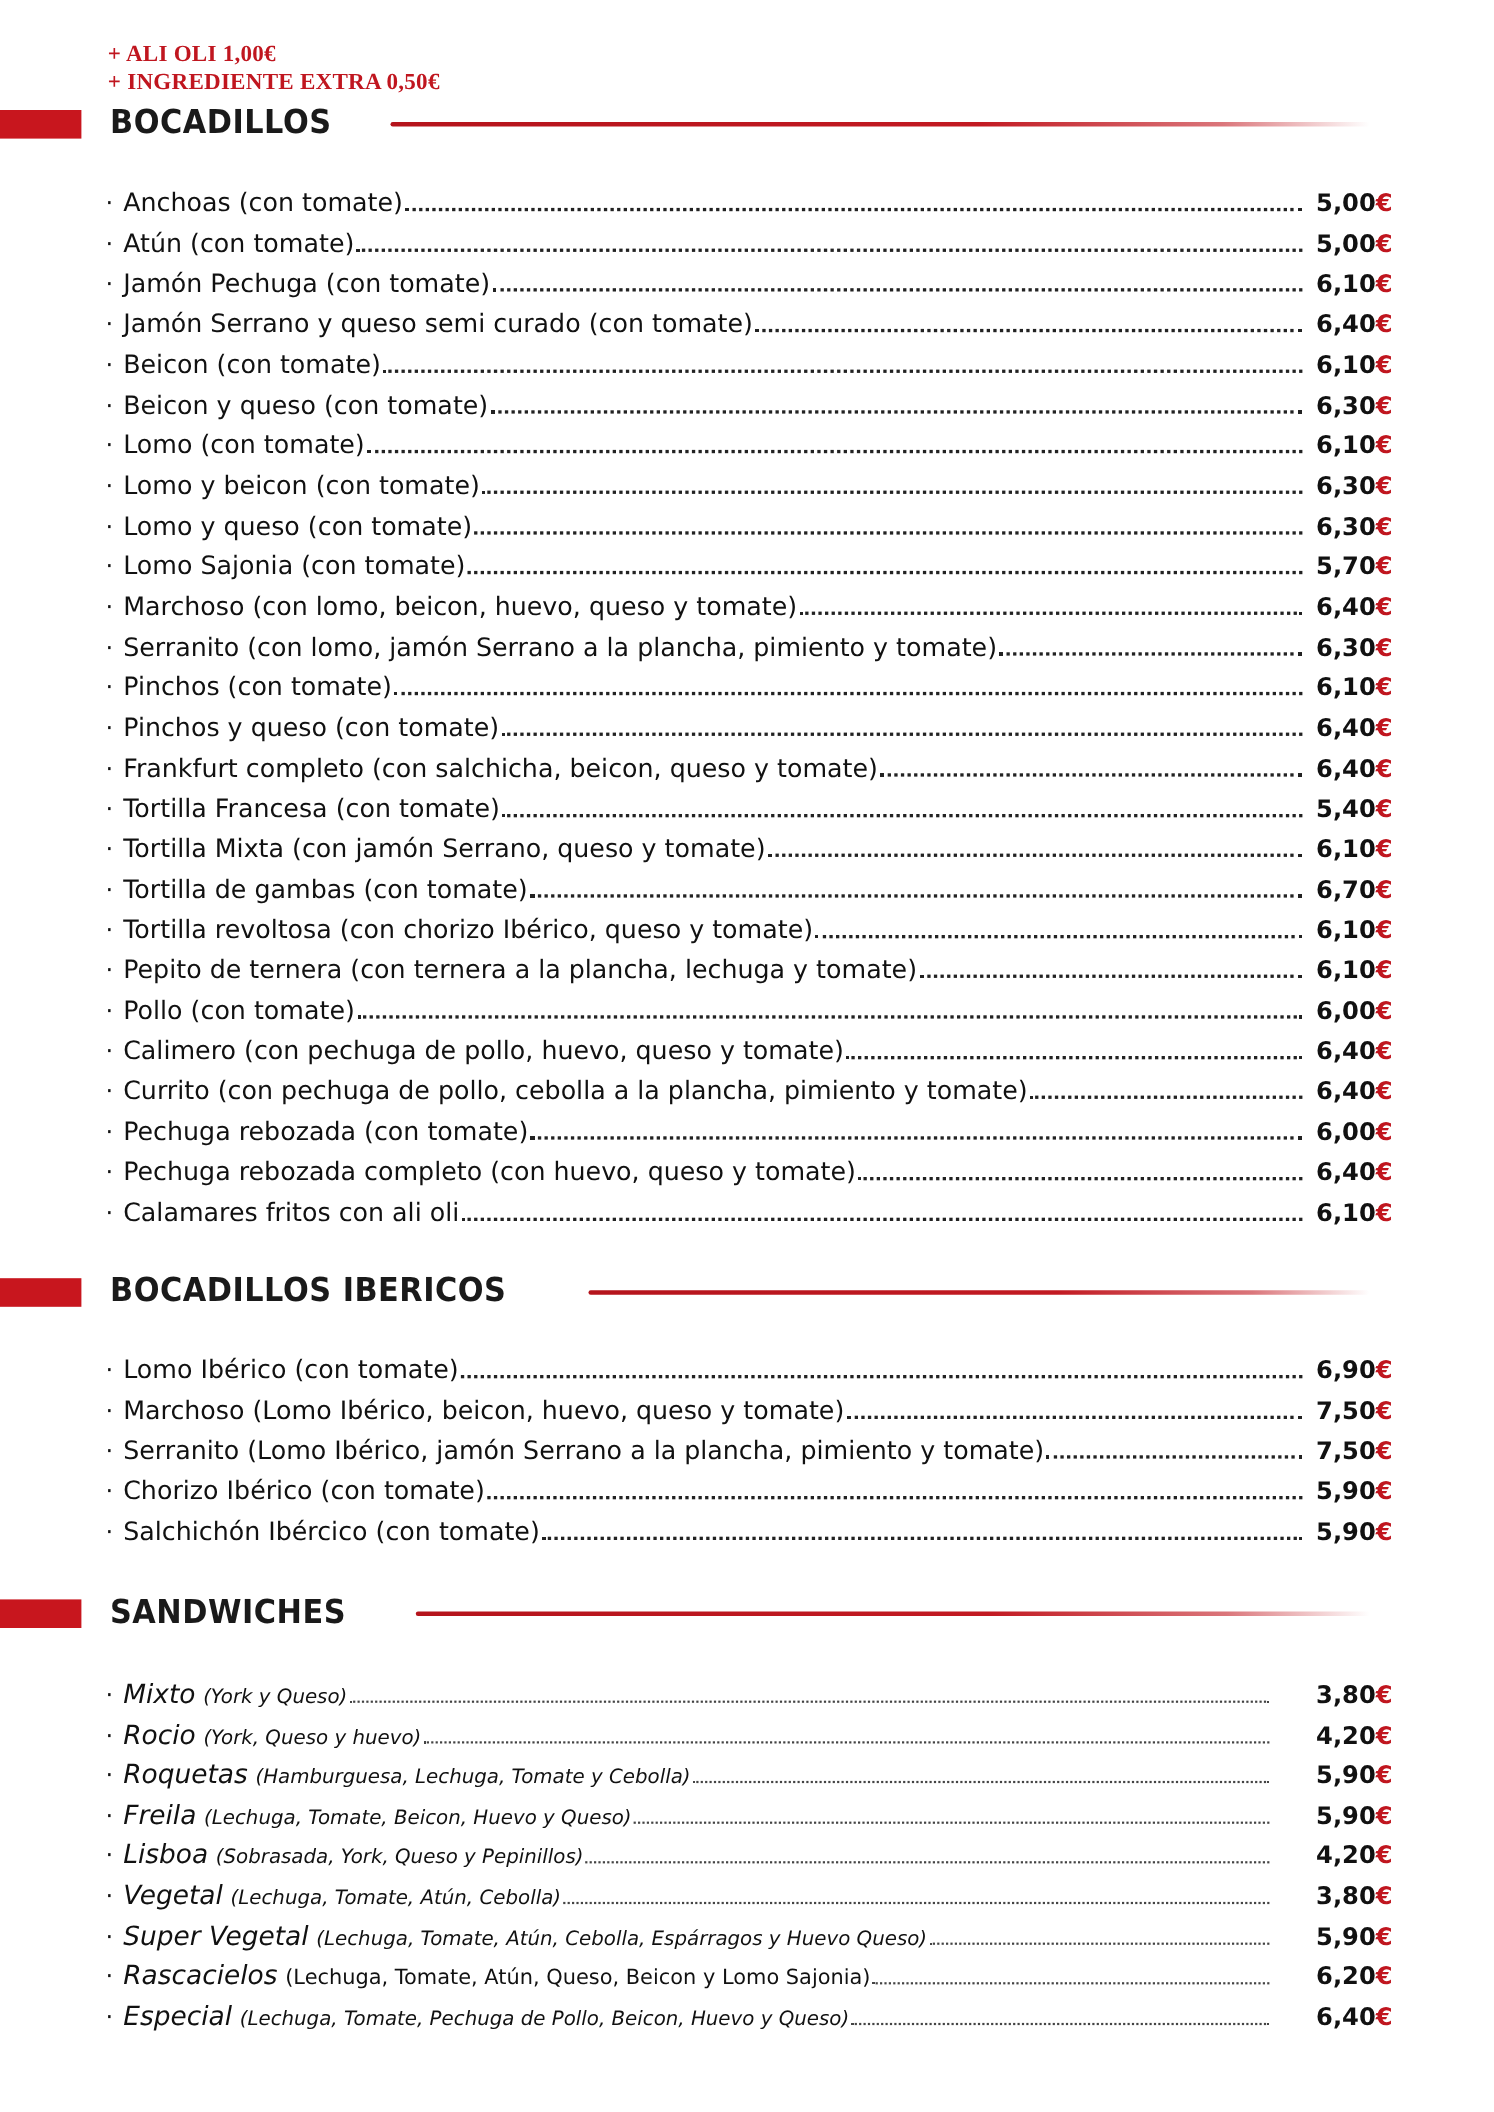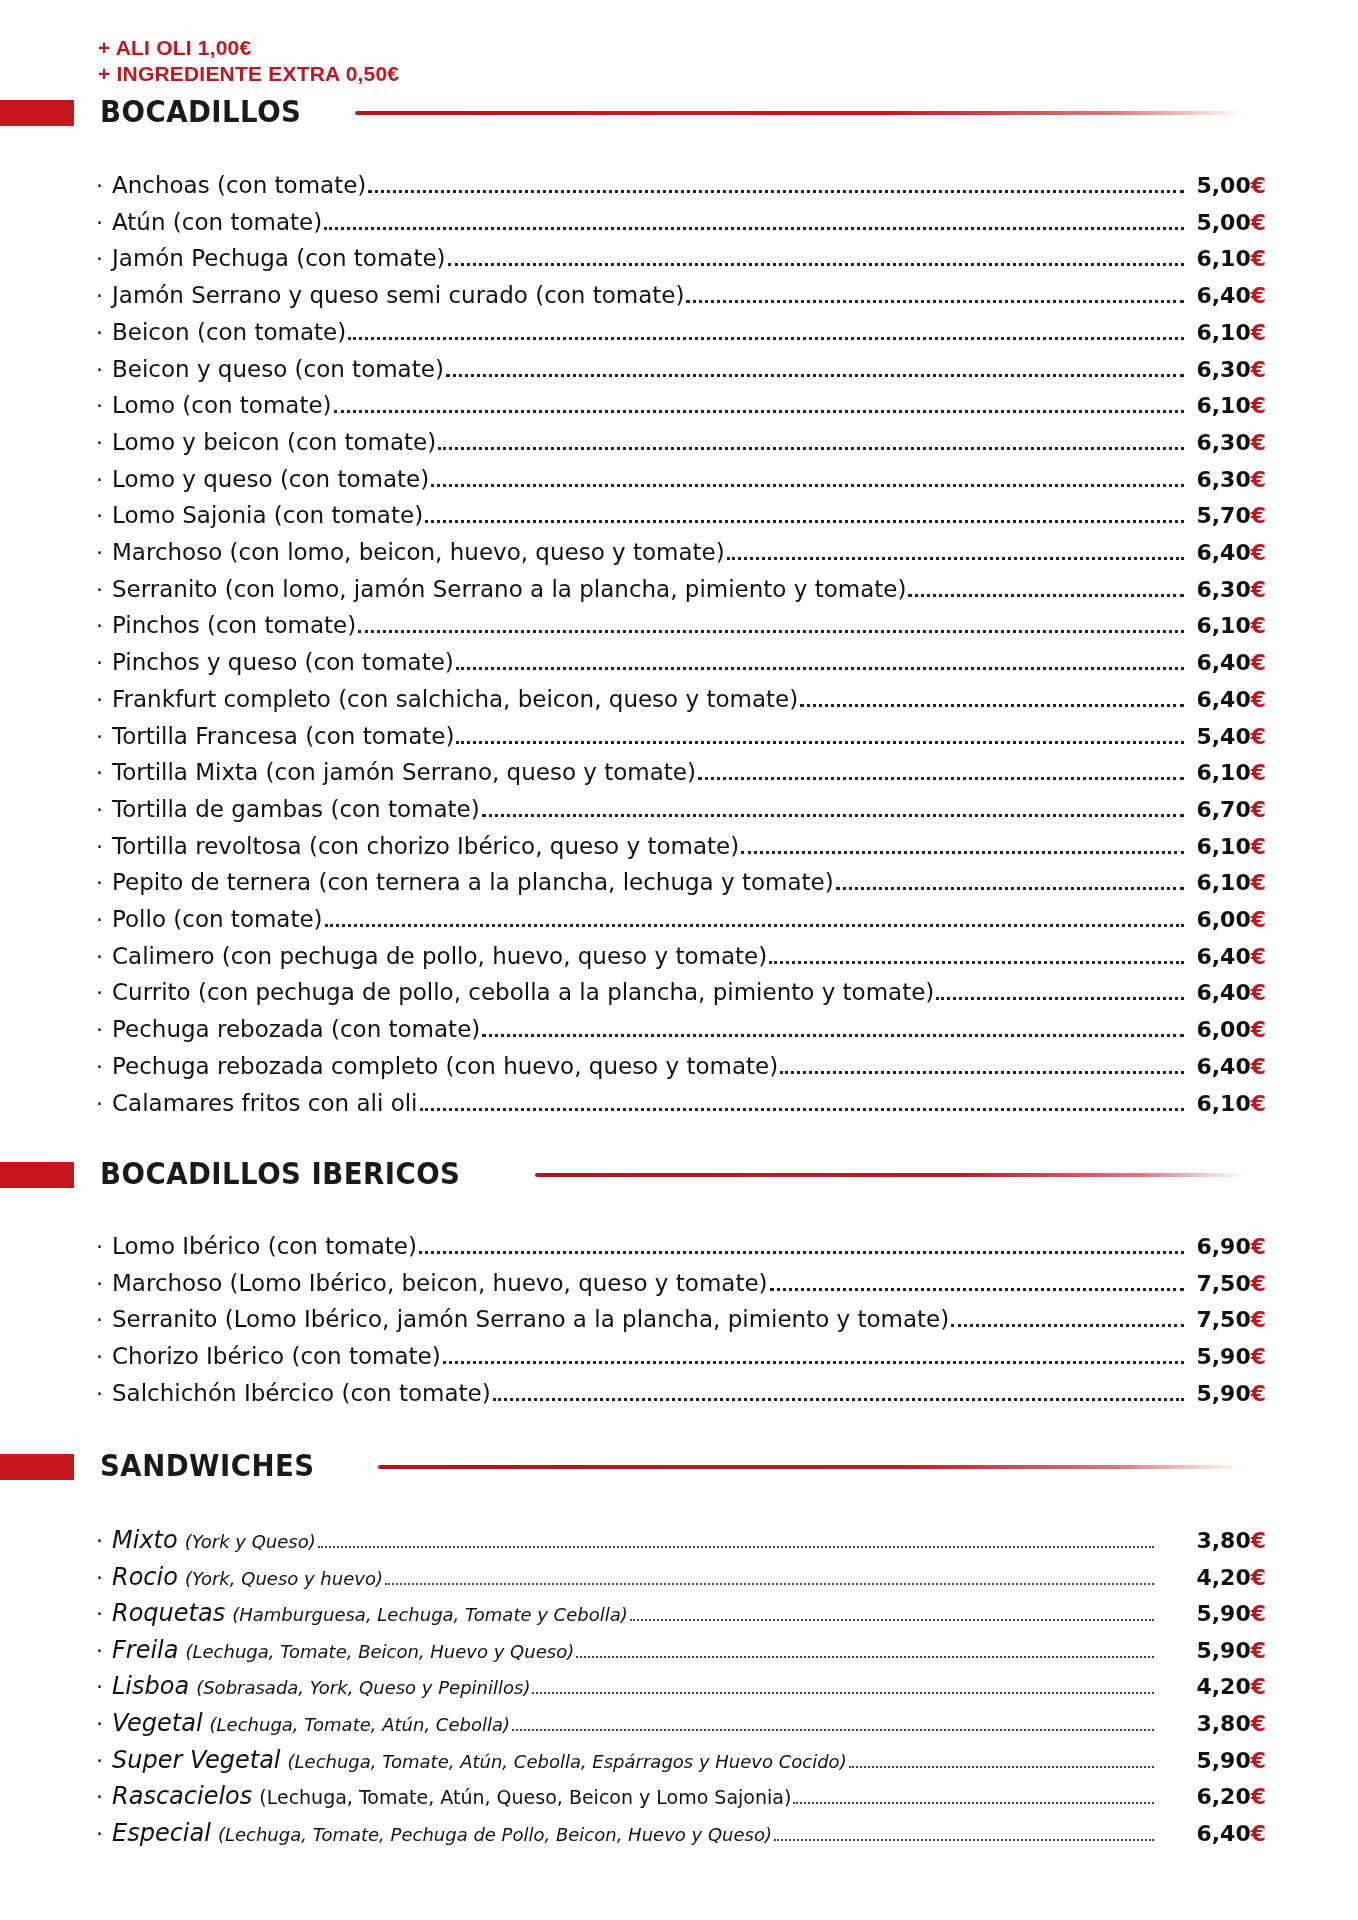--- a/index.html
+++ b/index.html
@@ -1,18 +1,18 @@
 <!DOCTYPE html>
 <html><head>
 <meta charset="utf-8">
 <style>
   html, body { margin: 0; padding: 0; background: #ffffff; }
   body { width: 1358px; height: 1920px; position: relative; overflow: hidden;
          font-family: "DejaVu Sans", sans-serif; color: #111; }
-  .note { position: absolute; left: 98px; font-family: Liberation Sans, sans-serif;
+  .note { position: absolute; left: 98px; font-family: Liberation Serif, serif;
           font-weight: bold; font-size: 21px; color: #c0161f; letter-spacing: 0.2px; }
   .section { position: absolute; left: 0; width: 1358px; height: 40px; }
   .section .bar { position: absolute; left: 0; top: 2px; width: 74px; height: 26px; background: #c8161e; }
   .section .title { position: absolute; left: 100px; top: -4px; font-family: "DejaVu Sans", sans-serif;
           font-weight: bold; font-size: 30px; color: #1a1a1a; letter-spacing: 0.5px;
           transform: scaleX(0.92); transform-origin: left center; }
   .section .brush { position: absolute; top: 13px; height: 4px; background: linear-gradient(90deg, #b5141c 0%, #c21a22 60%, rgba(194,26,34,0.6) 85%, rgba(194,26,34,0) 100%); border-radius: 2px; }
   .item { position: absolute; left: 96px; width: 1170px; height: 34px; display: flex; align-items: baseline; }
   .item .bullet { font-size: 22px; width: 16px; flex: none; }
   .item .name { font-size: 23px; white-space: nowrap; flex: none; color: #111; }
@@ -278,21 +278,21 @@
     <div class="item sw" style="top: 1709px;">
       <span class="bullet">·</span>
       <span class="name">Vegetal</span>
       <span class="desc">(Lechuga, Tomate, Atún, Cebolla)</span>
       <span class="leader"></span>
       <span class="price"><span>3,80</span><span class="eur">€</span></span>
     </div>
     <div class="item sw" style="top: 1745.6px;">
       <span class="bullet">·</span>
       <span class="name">Super Vegetal</span>
-      <span class="desc">(Lechuga, Tomate, Atún, Cebolla, Espárragos y Huevo Cocido)</span>
+      <span class="desc">(Lechuga, Tomate, Atún, Cebolla, Espárragos y Huevo Queso)</span>
       <span class="leader"></span>
       <span class="price"><span>5,90</span><span class="eur">€</span></span>
     </div>
     <div class="item sw" style="top: 1782.2px;">
       <span class="bullet">·</span>
       <span class="name">Rascacielos</span>
       <span class="desc upright">(Lechuga, Tomate, Atún, Queso, Beicon y Lomo Sajonia)</span>
       <span class="leader"></span>
       <span class="price"><span>6,20</span><span class="eur">€</span></span>
     </div>

